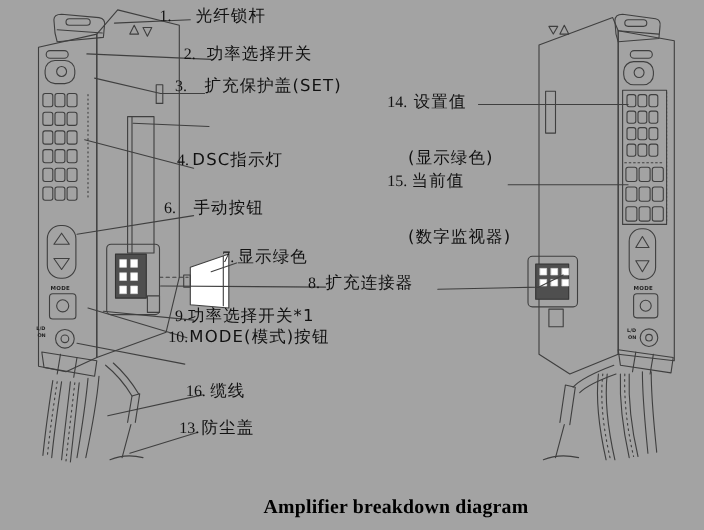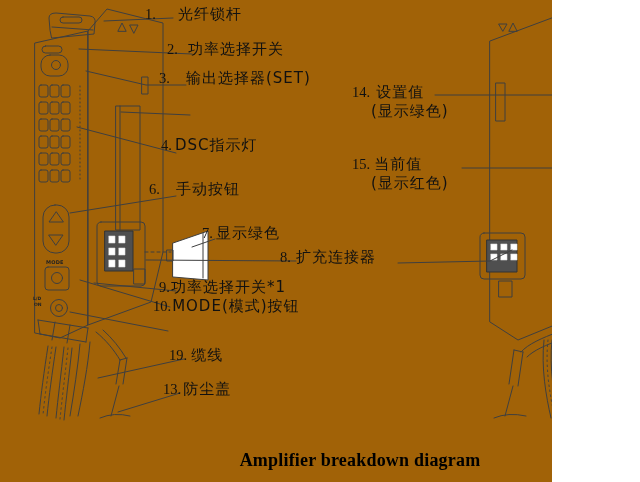--- a/index.html
+++ b/index.html
@@ -1,33 +1,33 @@
 <!DOCTYPE html>
 <html><head>
 <meta charset="utf-8">
 <style>
   html,body{margin:0;padding:0;}
   body{background:#ffffff;}
   .stage{
-    position:relative;width:552px;height:482px;background:#a16207;overflow:hidden;
+    position:relative;width:640px;height:482px;background:#a3a3a3;overflow:hidden;
     font-family:"DejaVu Sans",sans-serif;color:#111111;
   }
   svg{position:absolute;left:0;top:0;}
   .art path,.art rect,.art line,.art circle,.art polygon,.art polyline{
     stroke:#3f3f3f;fill:none;stroke-width:1;stroke-linejoin:round;stroke-linecap:round;
   }
   .art .dark{fill:#4f4f4f;stroke:#333;}
   .art .pin{fill:#ffffff;stroke:#dddddd;stroke-width:.6;}
   .art .whitefill{fill:#ffffff;}
   .art text{stroke:none;fill:#222;font-family:"DejaVu Sans",sans-serif;}
   .art .tiny{font-size:5px;font-weight:bold;letter-spacing:.2px;}
   .art .tiny2{font-size:4.5px;font-weight:bold;}
   .lbl{position:absolute;white-space:nowrap;font-size:15px;letter-spacing:1px;line-height:1.25;}
   .lbl .num{font-family:"Liberation Serif",serif;font-size:14.5px;letter-spacing:0;}
-  .lbl .sub{display:block;margin-left:19px;letter-spacing:1px;}
+  .lbl .sub{display:block;margin-left:19px;letter-spacing:1px;margin-top:32px;}
   .l1{left:145px;top:5px;}   .l1 .num{margin-right:22px;}
   .l2{left:167px;top:40px;}  .l2 .num{margin-right:10px;}
   .l3{left:159px;top:69px;}  .l3 .num{margin-right:16px;}
   .l4{left:161px;top:99px;margin-top:37px;}  .l4 .num{margin-right:3px;}
   .l5{left:149px;top:138px;} .l5 .num{margin-right:16px;}
   .l6{left:149px;top:180px;} .l6 .num{margin-right:16px;}
   .l7{left:202px;top:224px;} .l7 .num{margin-right:3px;}
   .l8{left:280px;top:248px;} .l8 .num{margin-right:5px;}
   .l9{left:159px;top:278px;} .l9 .num{margin-right:1px;}
   .l10{left:153px;top:297px;}.l10 .num{margin-right:1px;}
@@ -278,26 +278,26 @@
       <line x1="70" y1="312" x2="168" y2="331"></line>
       <line x1="98" y1="378" x2="184" y2="359"></line>
       <line x1="118" y1="412" x2="180" y2="393"></line>
       <line x1="435" y1="95" x2="571" y2="95"></line>
       <line x1="462" y1="168" x2="571" y2="168"></line>
     </g>
   </svg>
 
   <div class="lbl l1"><span class="num">1.</span><span class="txt">光纤锁杆</span></div>
   <div class="lbl l2"><span class="num">2.</span><span class="txt">功率选择开关</span></div>
-  <div class="lbl l3"><span class="num">3.</span><span class="txt">输出选择器(SET)</span></div>
+  <div class="lbl l3"><span class="num">3.</span><span class="txt">扩充保护盖(SET)</span></div>
   <div class="lbl l4"><span class="num">4.</span><span class="txt">DSC指示灯</span></div>
   <div class="lbl l6"><span class="num">6.</span><span class="txt">手动按钮</span></div>
   <div class="lbl l7"><span class="num">7.</span><span class="txt">显示绿色</span></div>
   <div class="lbl l8"><span class="num">8.</span><span class="txt">扩充连接器</span></div>
   <div class="lbl l9"><span class="num">9.</span><span class="txt">功率选择开关*1</span></div>
   <div class="lbl l10"><span class="num">10.</span><span class="txt">MODE(模式)按钮</span></div>
-  <div class="lbl l12"><span class="num">19.</span><span class="txt">缆线</span></div>
+  <div class="lbl l12"><span class="num">16.</span><span class="txt">缆线</span></div>
   <div class="lbl l13"><span class="num">13.</span><span class="txt">防尘盖</span></div>
   <div class="lbl l14"><span class="num">14.</span><span class="txt">设置值</span><span class="sub">(显示绿色)</span></div>
-  <div class="lbl l15"><span class="num">15.</span><span class="txt">当前值</span><span class="sub">(显示红色)</span></div>
+  <div class="lbl l15"><span class="num">15.</span><span class="txt">当前值</span><span class="sub">(数字监视器)</span></div>
 
   <div class="caption">Amplifier breakdown diagram</div>
 </div>
 
 </body></html>

